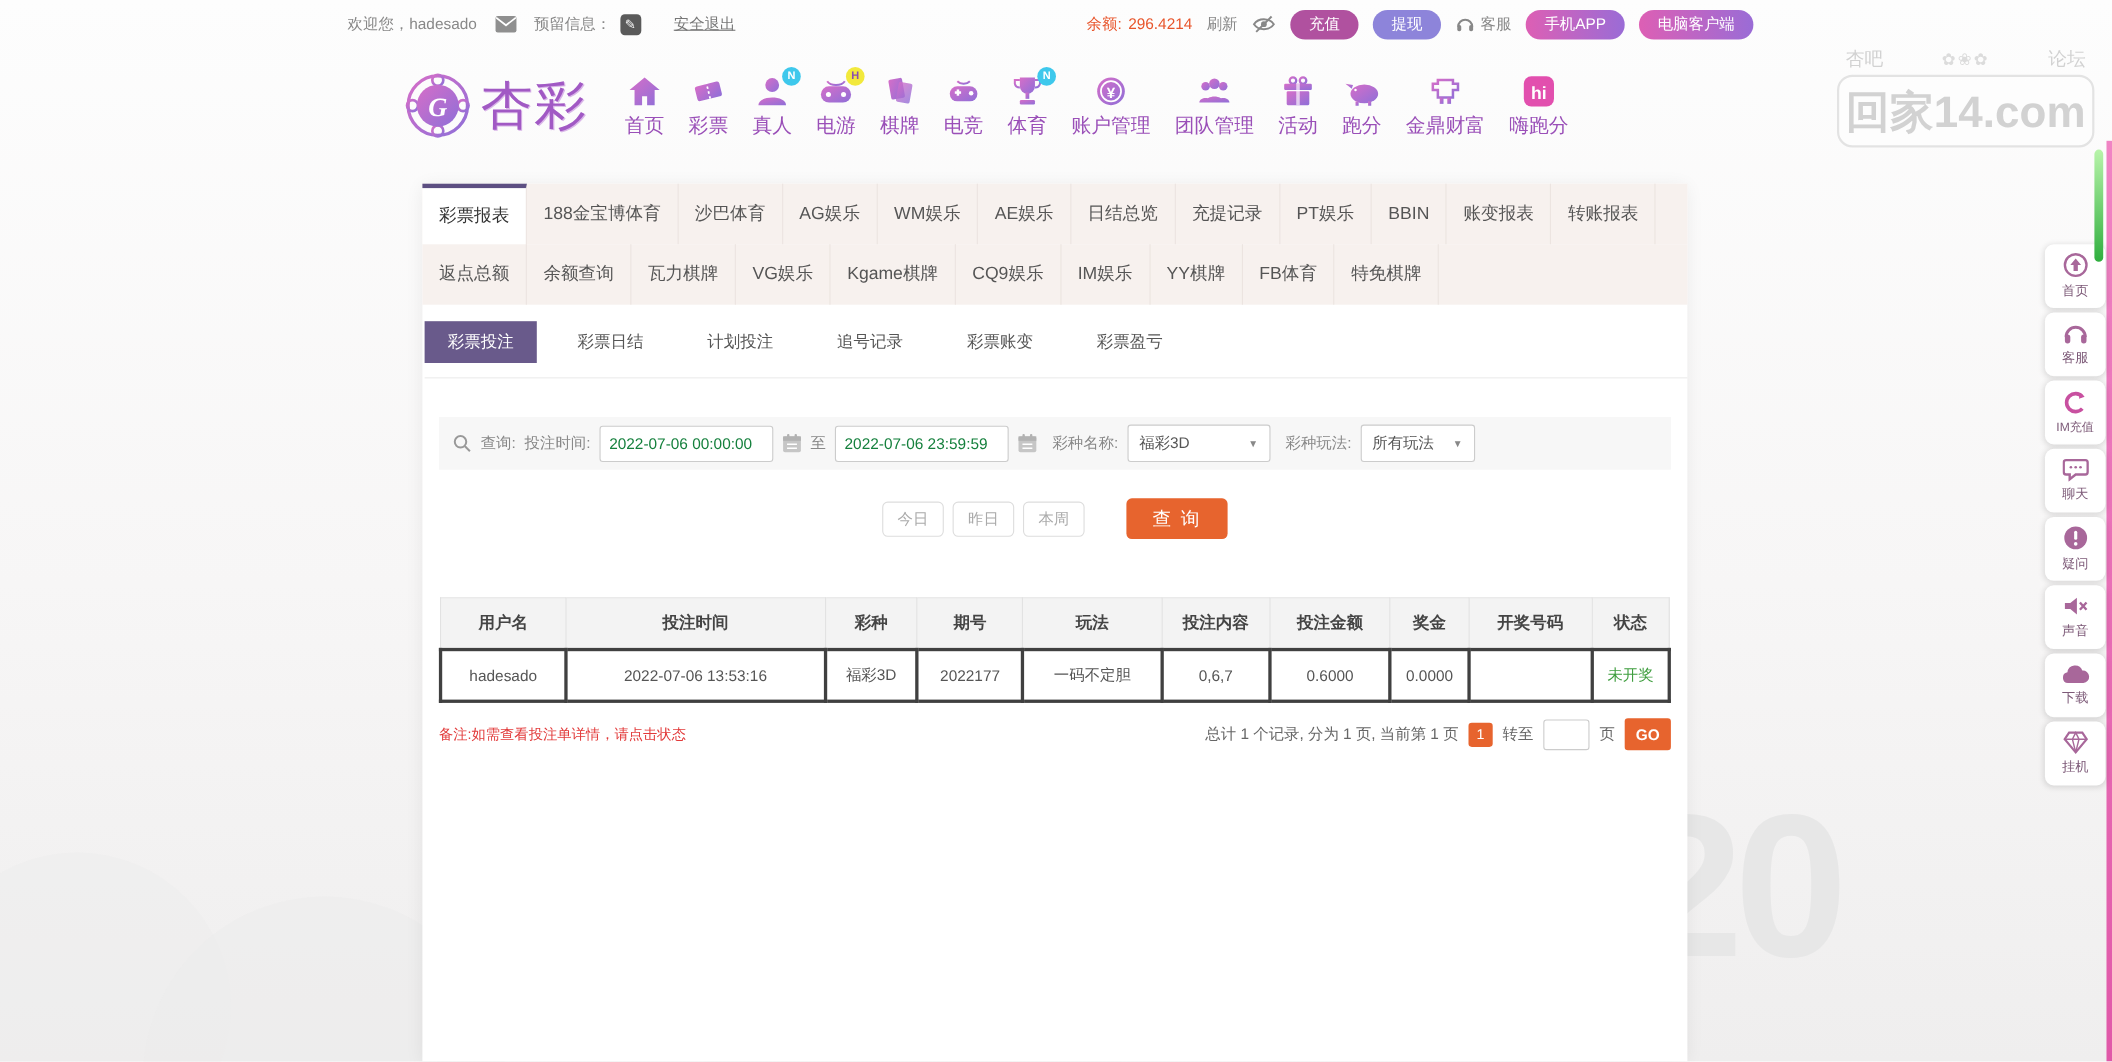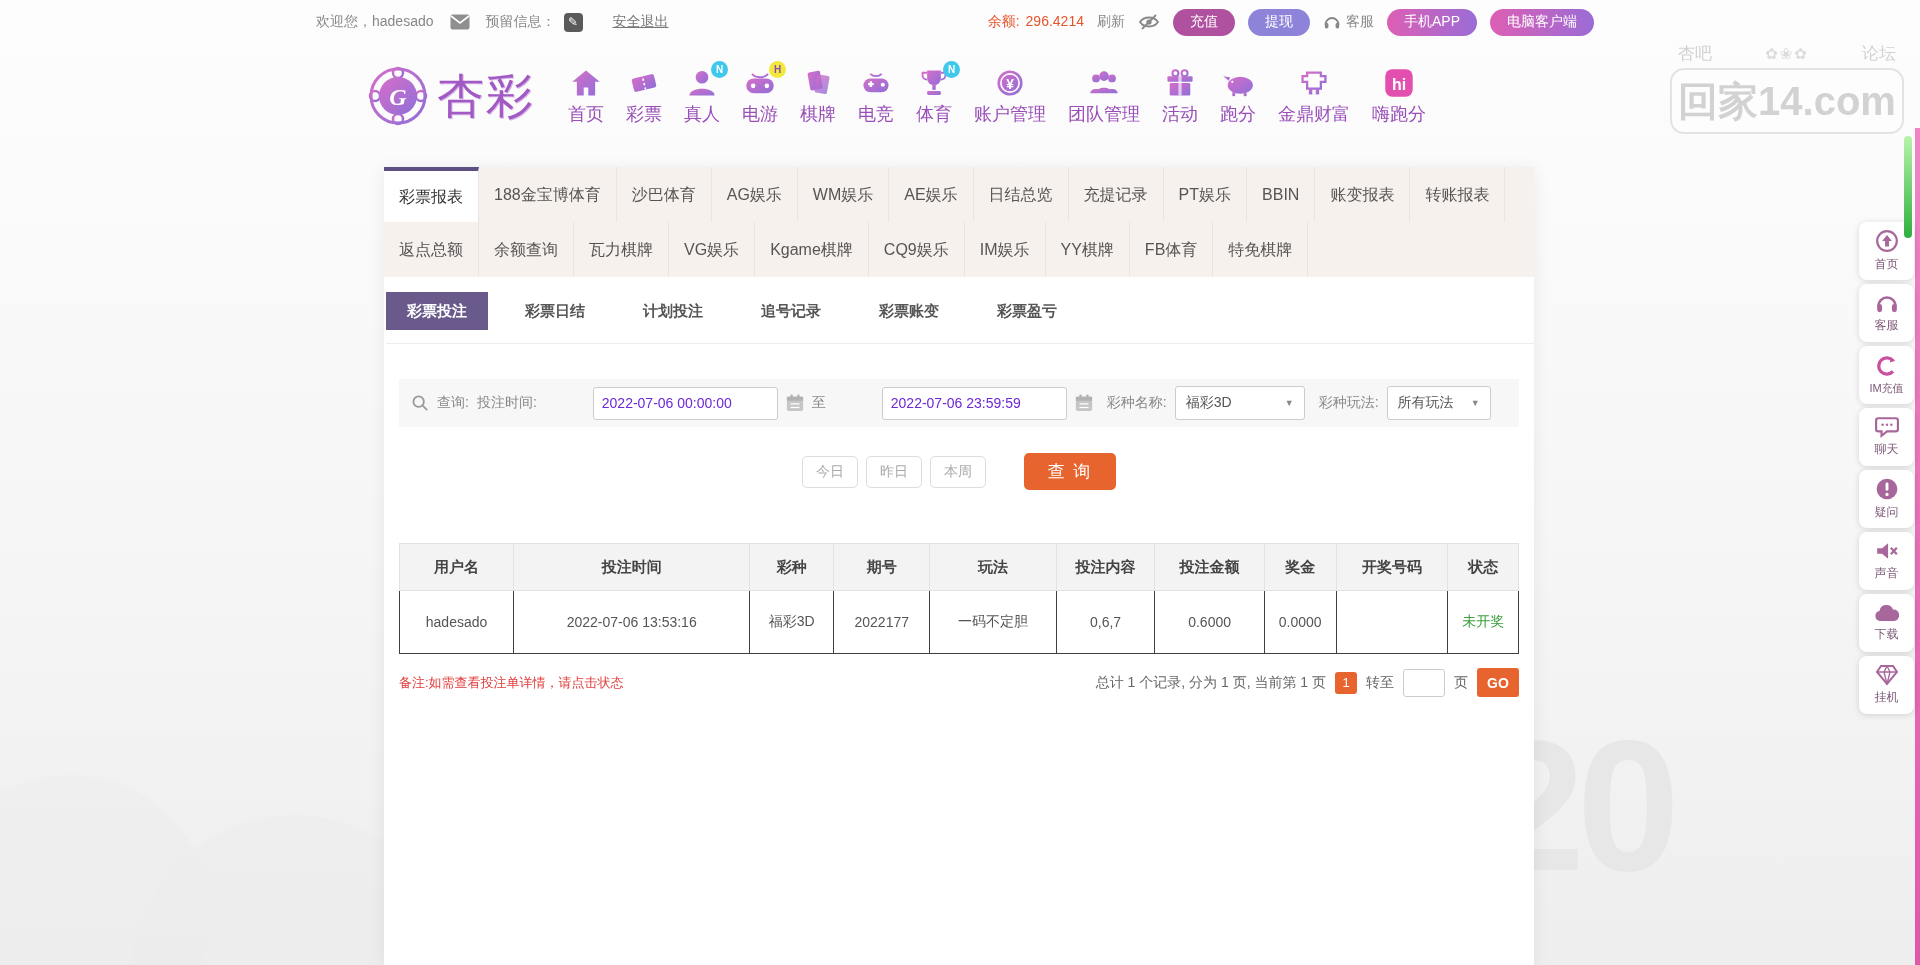--- a/index.html
+++ b/index.html
@@ -48,38 +48,38 @@
   .wm-flourish { color:#dcdcdc; font-size:15px; letter-spacing:2px; }
   .wm-box { margin-top:3px; border:2px solid #e3e3e3; border-radius:14px; height:66px; display:flex; align-items:center; justify-content:center; font-size:40px; font-weight:bold; color:#d2d2d2; background:rgba(255,255,255,.45); }
 
   
   .panel { position:absolute; left:384px; top:167px; width:1150px; height:798px; background:#fff; box-shadow:0 2px 16px rgba(0,0,0,.07); z-index:2; }
   .tabs { display:flex; background:#f7f1ee; height:55px; }
   .tab { padding:0 15px; line-height:55px; font-size:16px; color:#555; border-right:1px solid #ece4e0; white-space:nowrap; cursor:pointer; }
   .tab.active { background:#fff; border-top:4px solid #5d4f82; line-height:51px; color:#333; }
   .tabs-fill { flex:1; }
   .subtabs { display:flex; gap:16px; margin:15px 0 0 2px; padding-bottom:13px; border-bottom:1px solid #ececec; }
-  .subtab { padding:0 21px; height:38px; line-height:38px; font-size:15px; color:#555; cursor:pointer;font-weight:bold; }
+  .subtab { padding:0 21px; height:38px; line-height:38px; font-size:15px; color:#555; cursor:pointer; }
   .subtab.active { background:#695a8b; color:#fff; }
 
   .querybar { margin:35px 15px 0; background:#f7f7f7; height:48px; display:flex; align-items:center; padding:0 12px; gap:8px; font-size:14px; color:#888; }
   .qlabel { white-space:nowrap; }
-  .qinput { width:185px; height:33px; border:1px solid #ccc; border-radius:3px; padding:0 8px; font-size:14px; color:#6d28d9; background:#fff; font-family:"Liberation Sans",sans-serif;margin-left:48px; }
+  .qinput { width:158px; height:33px; border:1px solid #ccc; border-radius:3px; padding:0 8px; font-size:14px; color:#15803d; background:#fff; font-family:"Liberation Sans",sans-serif; }
   .qselect { width:130px; height:34px; border:1px solid #ccc; border-radius:3px; background:#fff; display:flex; align-items:center; justify-content:space-between; padding:0 10px; color:#555; cursor:pointer; }
   .qselect.small { width:104px; }
   .sel-arrow { font-size:9px; color:#888; }
   .cal { cursor:pointer; display:flex; }
 
   .quickrow { display:flex; justify-content:center; align-items:center; gap:8px; margin-top:26px; }
   .qbtn { height:32px; padding:0 13px; border:1px solid #ddd; border-radius:5px; background:#fff; color:#aaa; font-size:14px; cursor:pointer; }
   .search-btn { margin-left:30px; width:92px; height:37px; background:#e7642e; border:none; border-radius:5px; color:#fff; font-size:17px; cursor:pointer; letter-spacing:2px; }
 
   .data-table { width:1120px; margin:53px auto 0; border-collapse:collapse; font-size:14px; color:#555; text-align:center; }
   .data-table th { background:#f3f3f3; height:47px; font-size:15px; color:#444; border:1px solid #e2e2e2; font-weight:bold; }
-  .data-table td { height:63px; border:1px solid #404040; background:#fff; }
+  .data-table td { height:47px; border:3px solid #404040; background:#fff; }
   .status-green { color:#3f9e3f; cursor:pointer; }
 
   .table-footer { width:1120px; margin:14px auto 0; display:flex; justify-content:space-between; align-items:center; }
   .note { color:#e23b3b; font-size:13px; }
   .pagination { display:flex; align-items:center; gap:9px; color:#666; font-size:14px; }
   .page-current { min-width:22px; height:22px; background:#e7642e; color:#fff; text-align:center; line-height:22px; border-radius:3px; font-size:13px; padding:0 3px; }
   .page-input { width:42px; height:28px; border:1px solid #ccc; border-radius:3px; background:#fff; }
   .go-btn { width:42px; height:29px; background:#e7642e; color:#fff; border:none; border-radius:3px; font-weight:bold; font-size:14px; cursor:pointer; }
 
   

